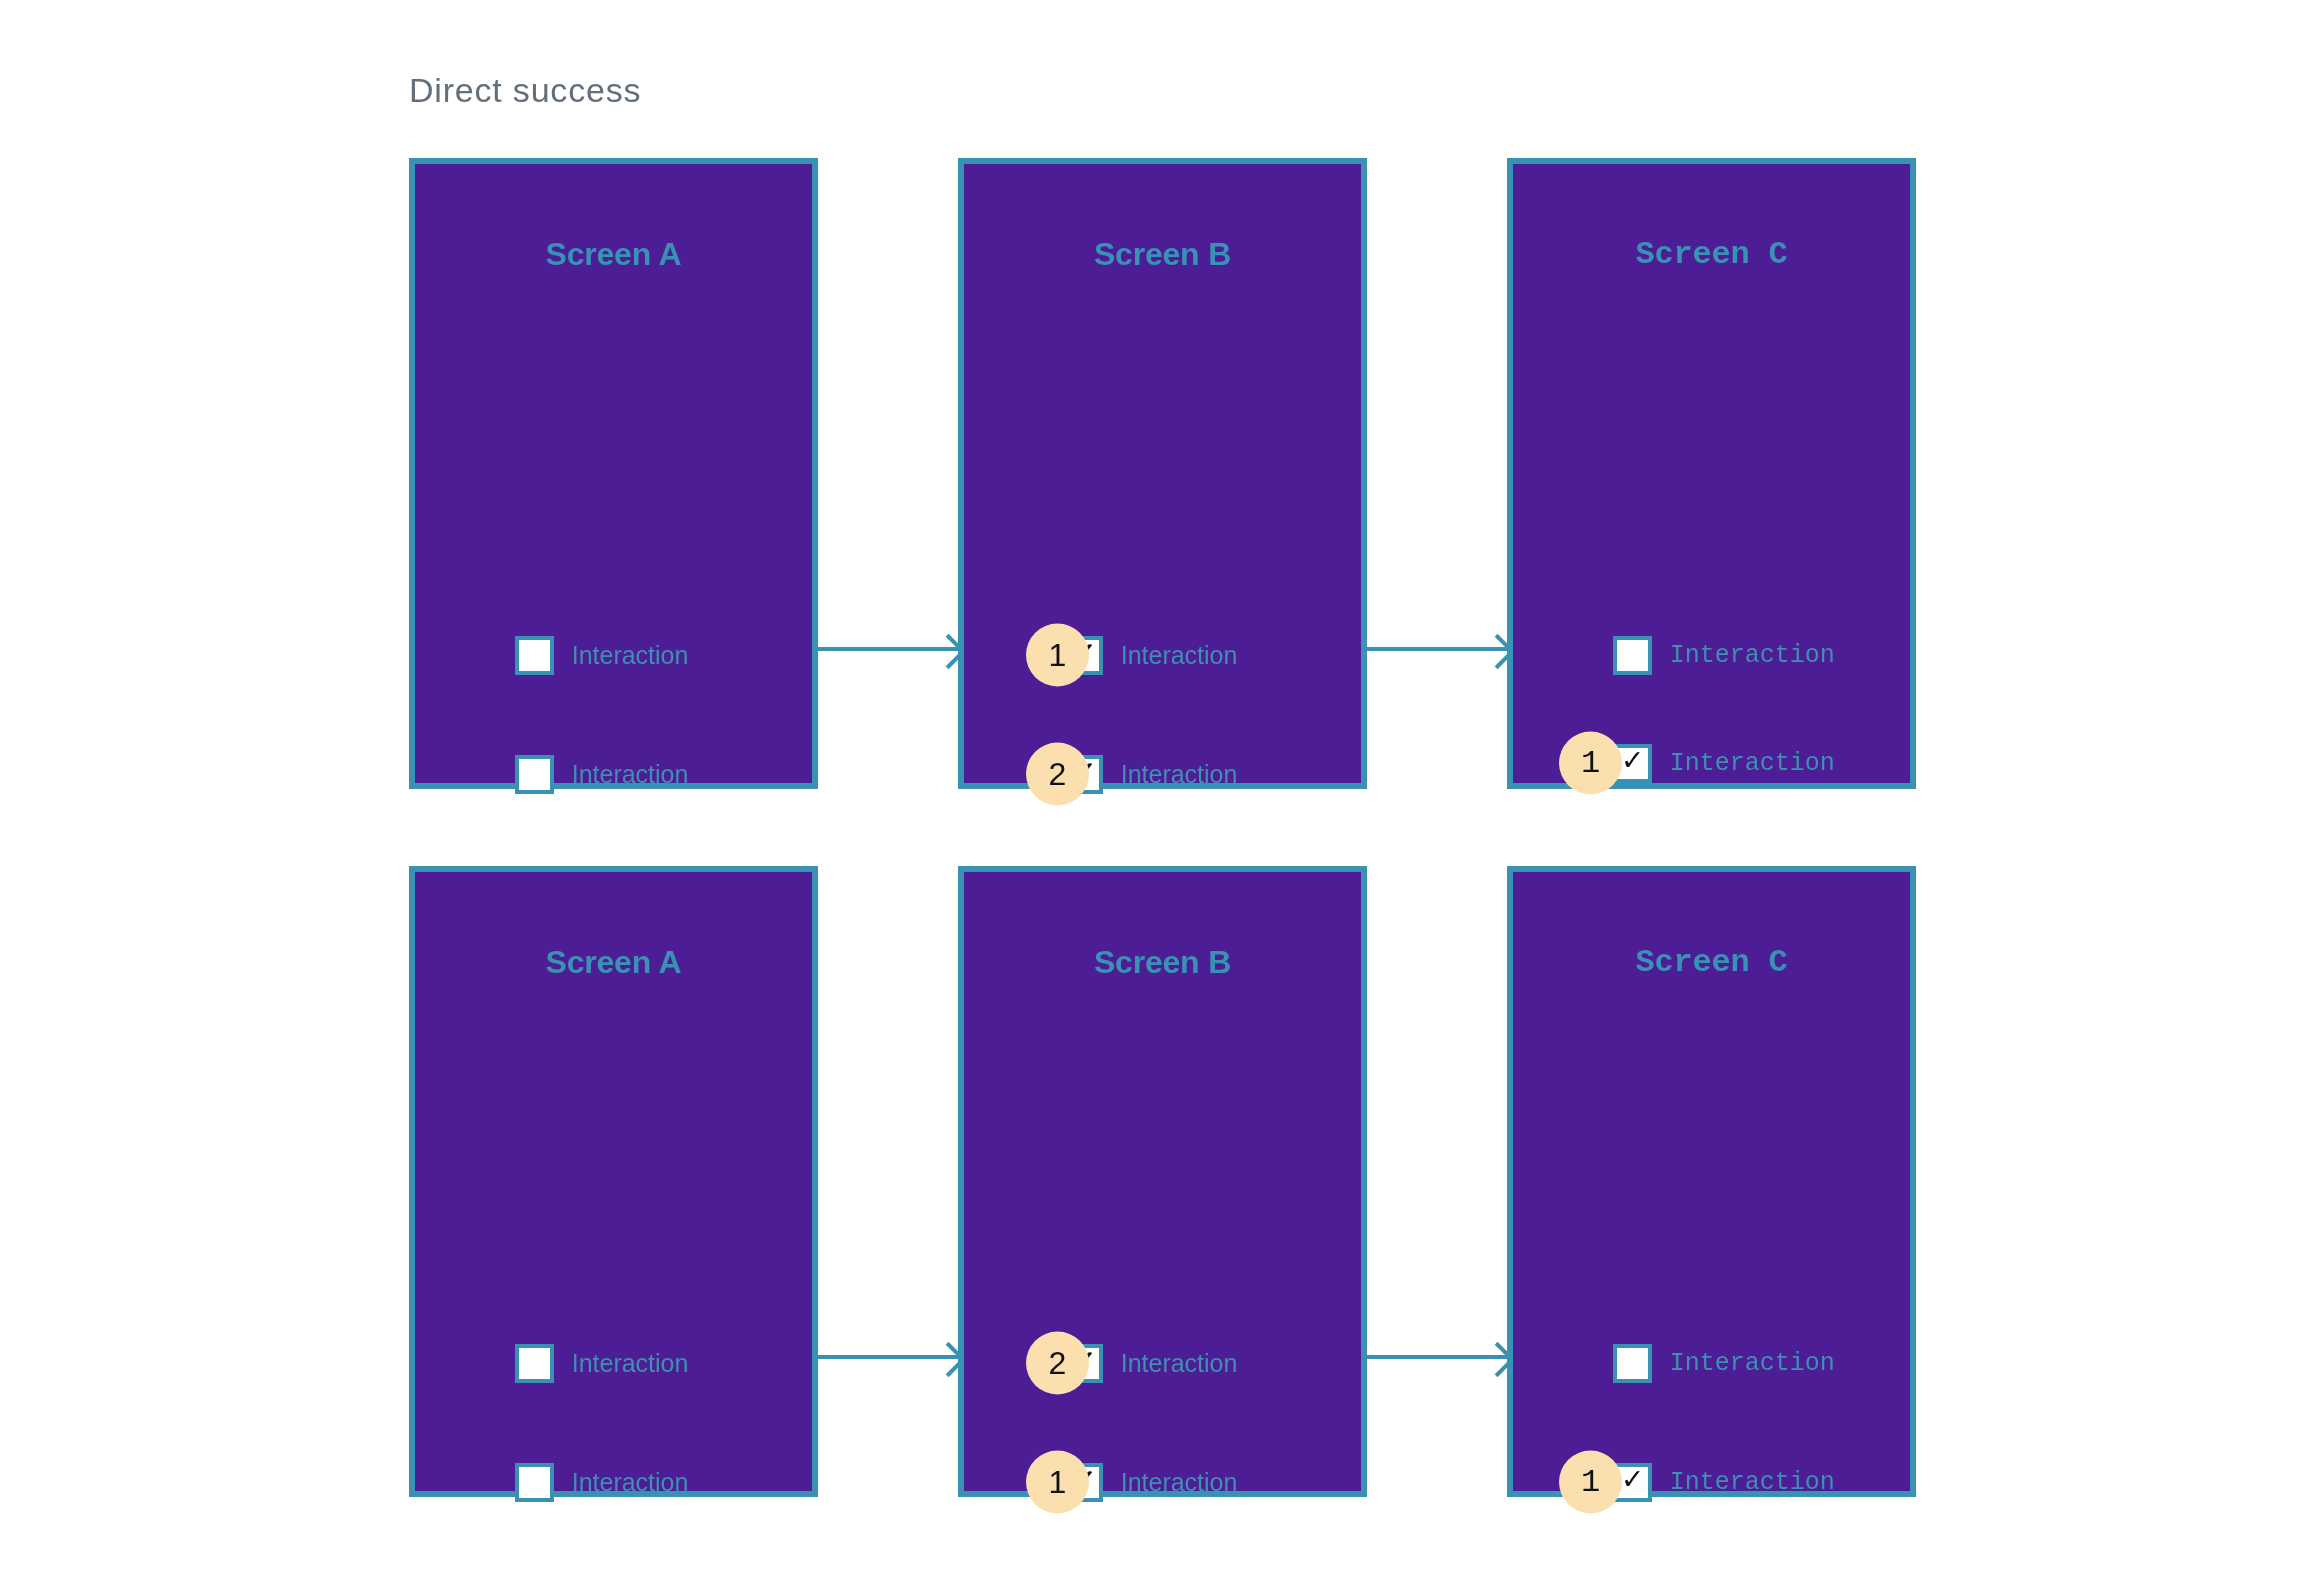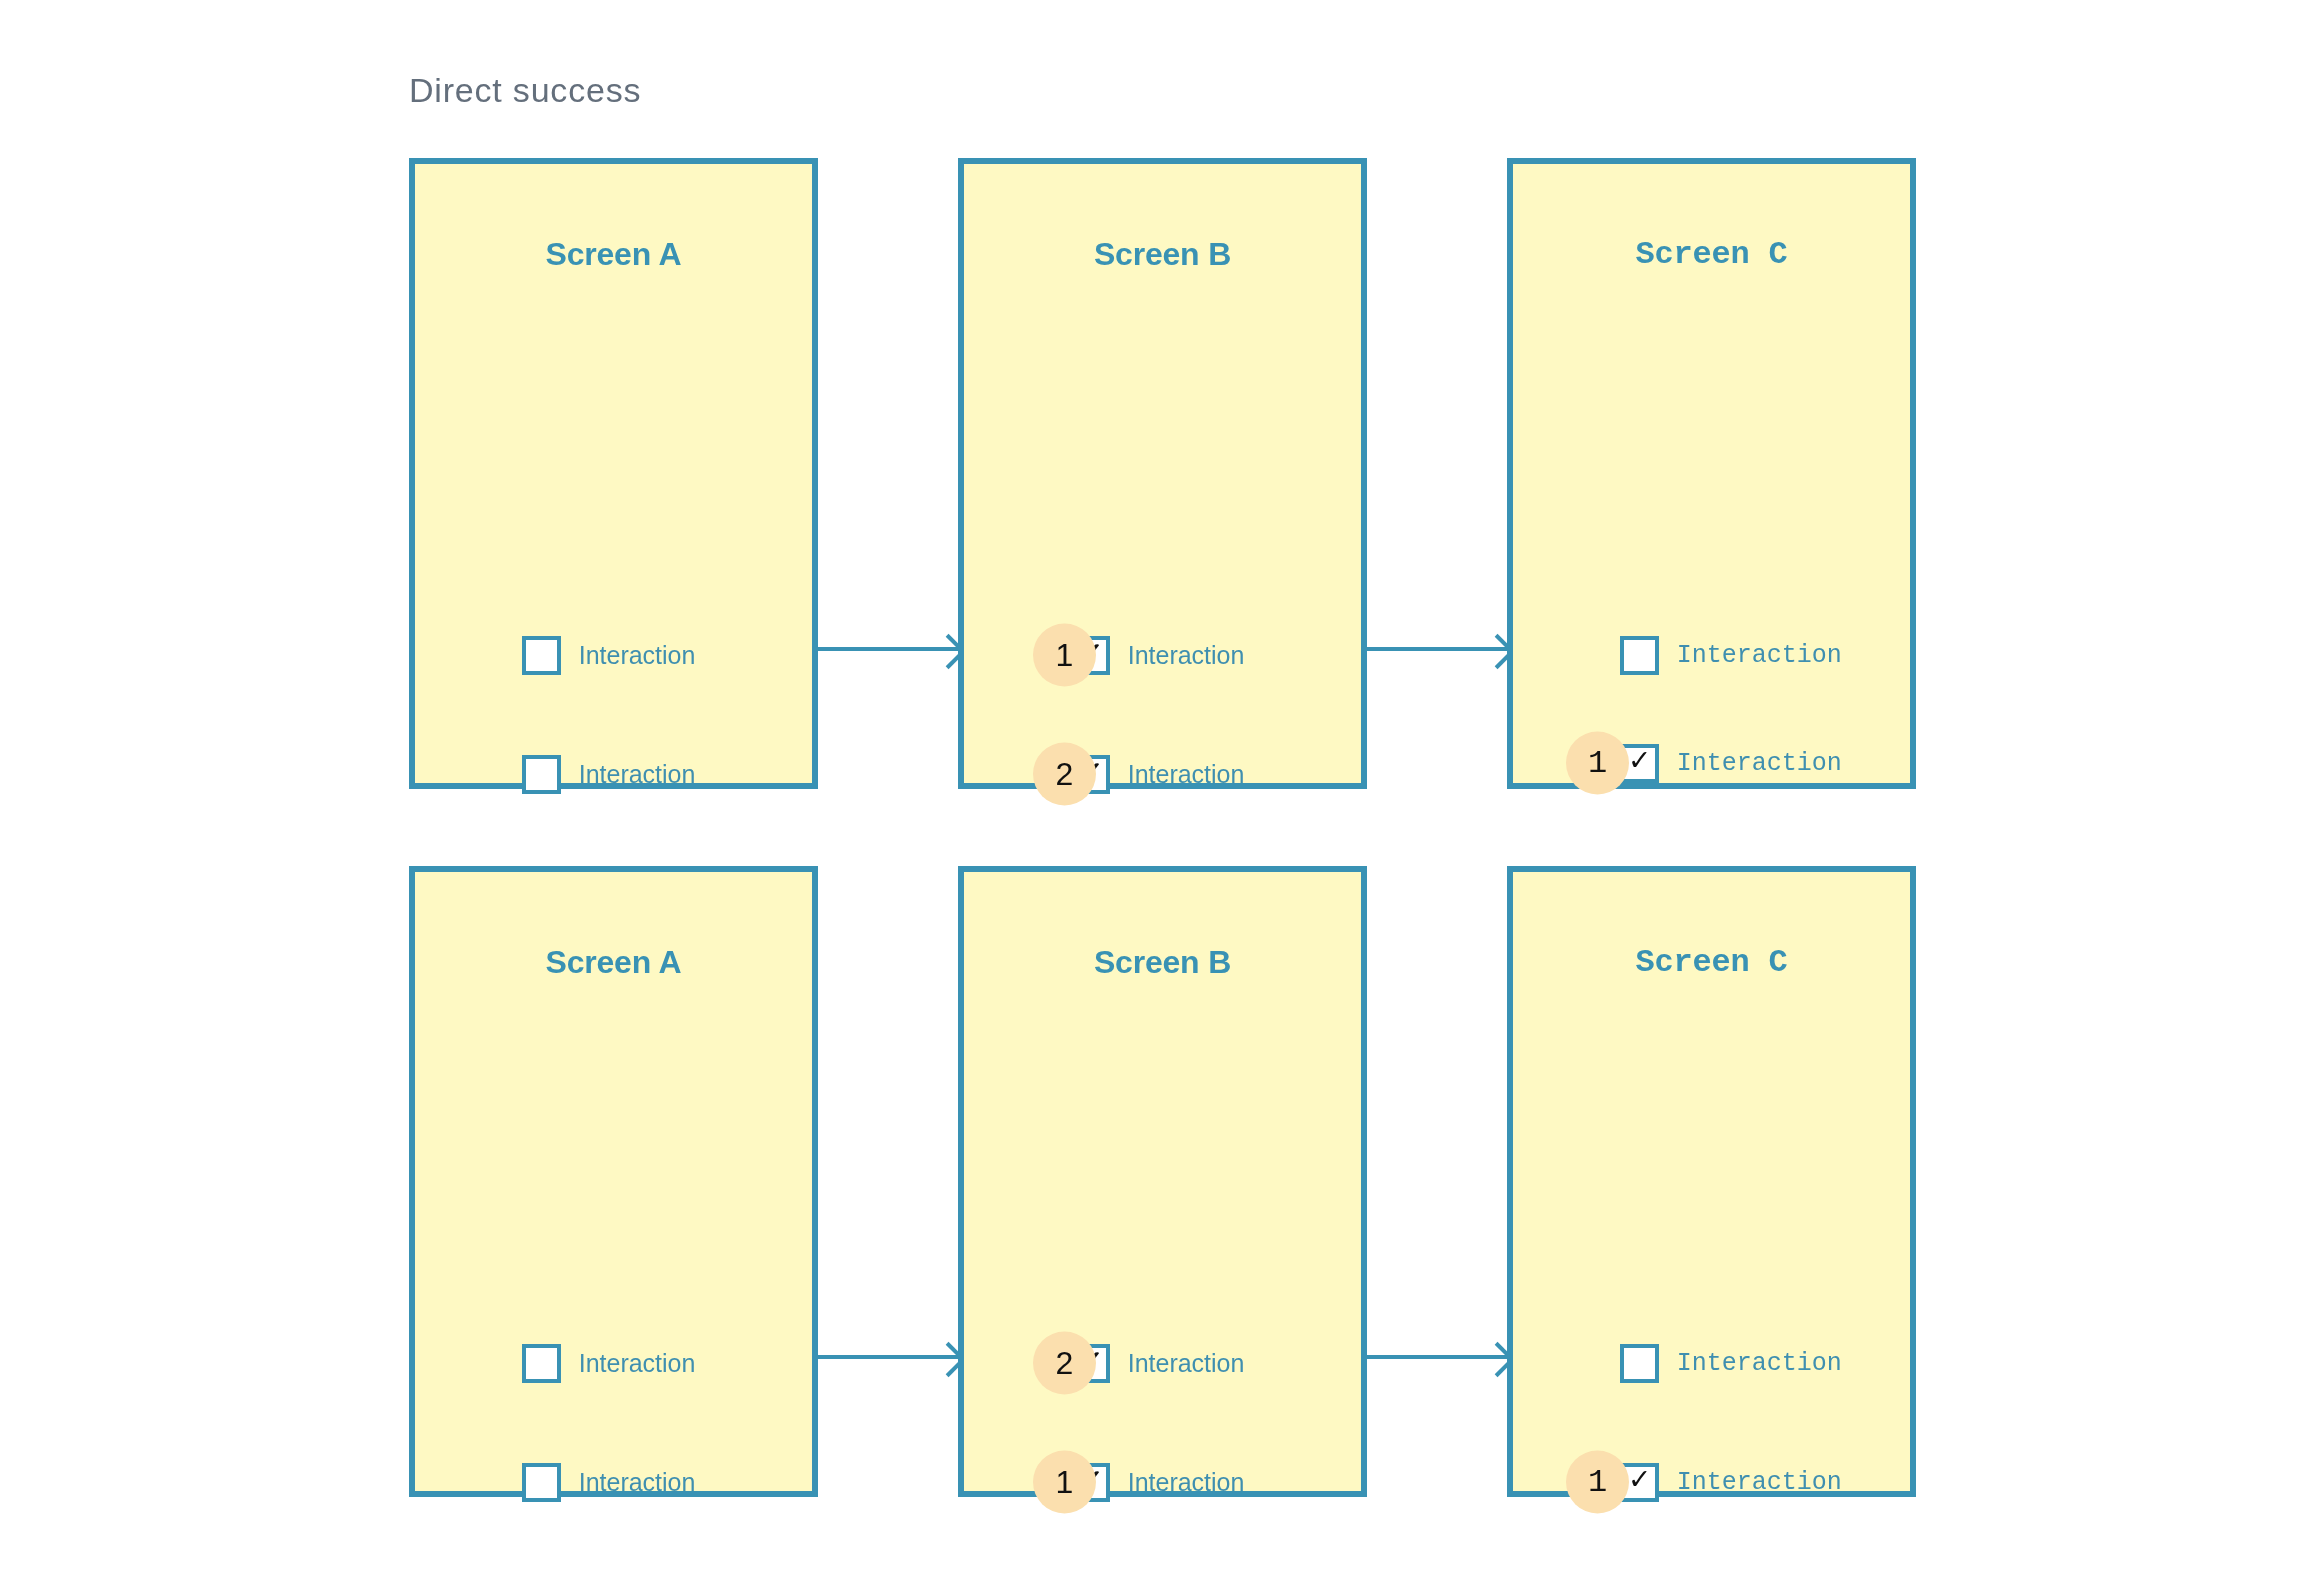--- a/index.html
+++ b/index.html
@@ -35,21 +35,21 @@
   }
   #flow-row-0 { top: 158px; }
   #flow-row-1 { top: 866px; }
 
   
   .screen-panel {
     position: absolute;
     width: 409px;
     height: 631px;
     border: 6.4px solid #3992b4;
-    background: #fef9c3;
+    background: #4c1d95;
     box-sizing: border-box;
   }
   .screen-panel.col-0 { left: 409px; }
   .screen-panel.col-1 { left: 958px; }
   .screen-panel.col-2 { left: 1507px; font-family: Liberation Mono, monospace; }
 
   .screen-title {
     position: absolute;
     top: 72px;
     left: 0;
@@ -57,21 +57,21 @@
     text-align: center;
     font-size: 32px;
     font-weight: bold;
     color: #3992b4;
     letter-spacing: -0.2px;
   }
 
   
   .interaction-list {
     position: absolute;
-    left: 7px;
+    left: 0;
     top: 0;
     width: 100%;
     height: 100%;
   }
   .interaction-row {
     position: absolute;
     left: 100px;
     height: 48px;
     display: flex;
     align-items: center;

